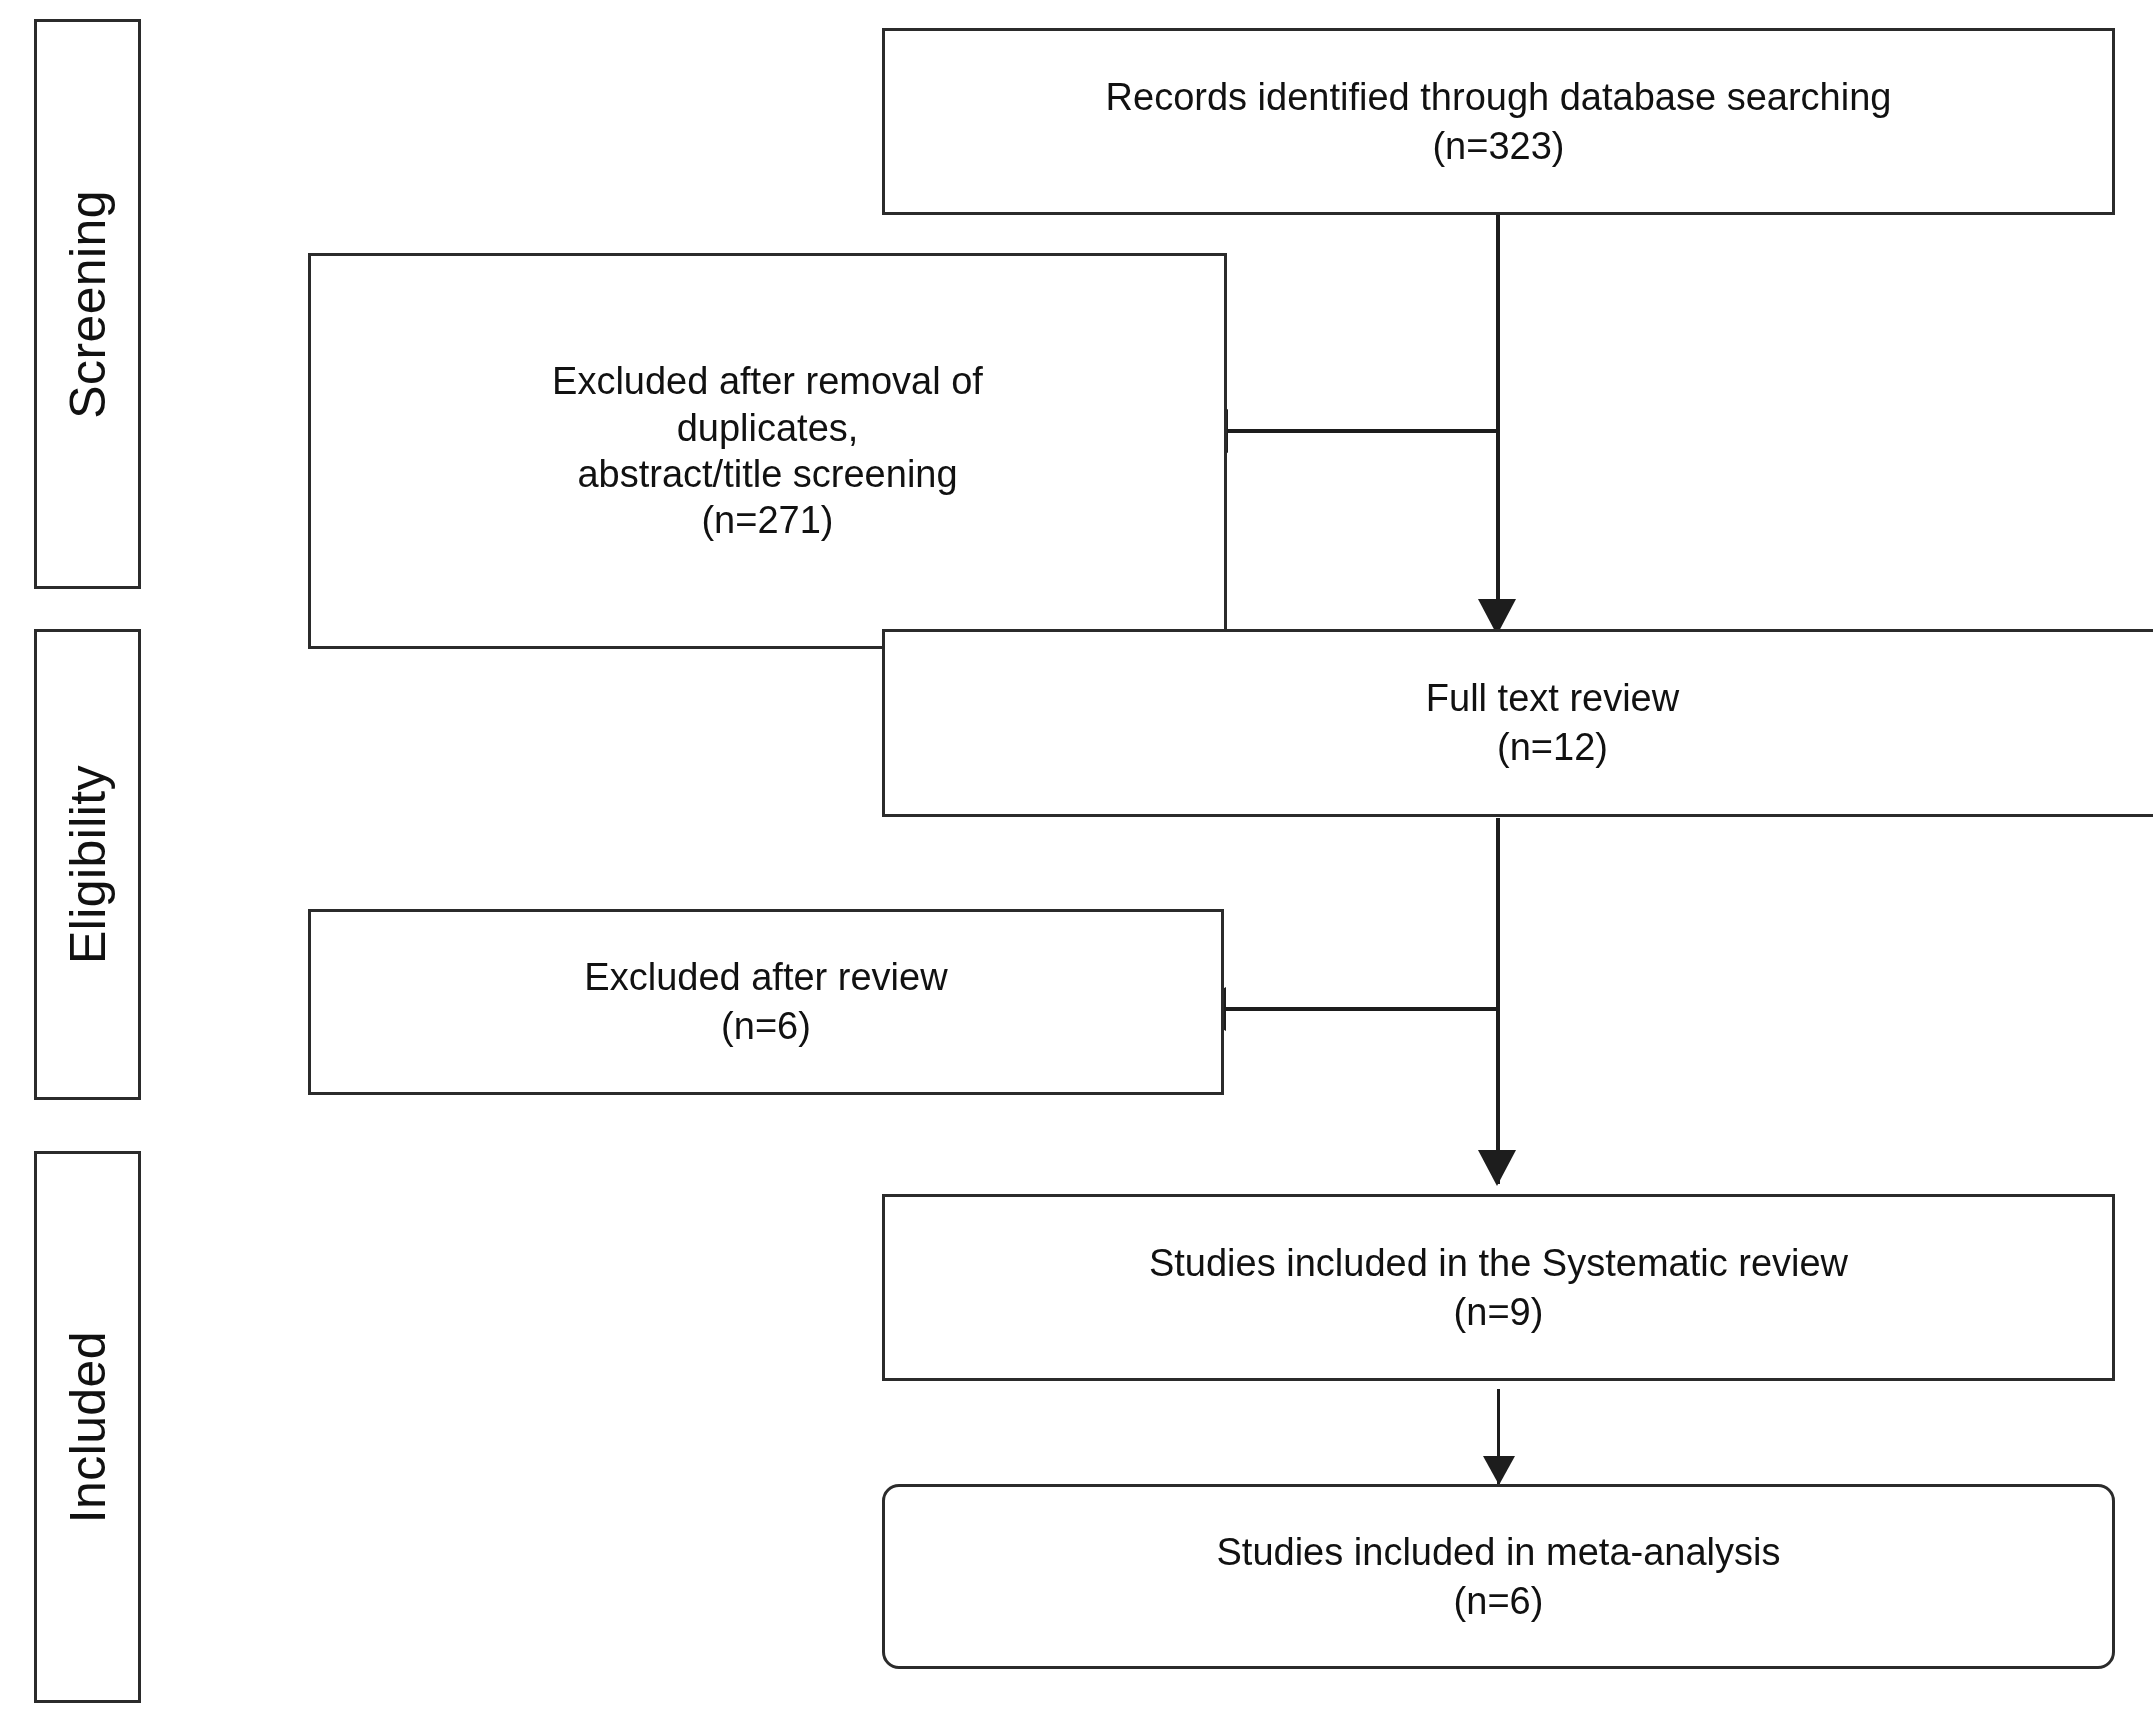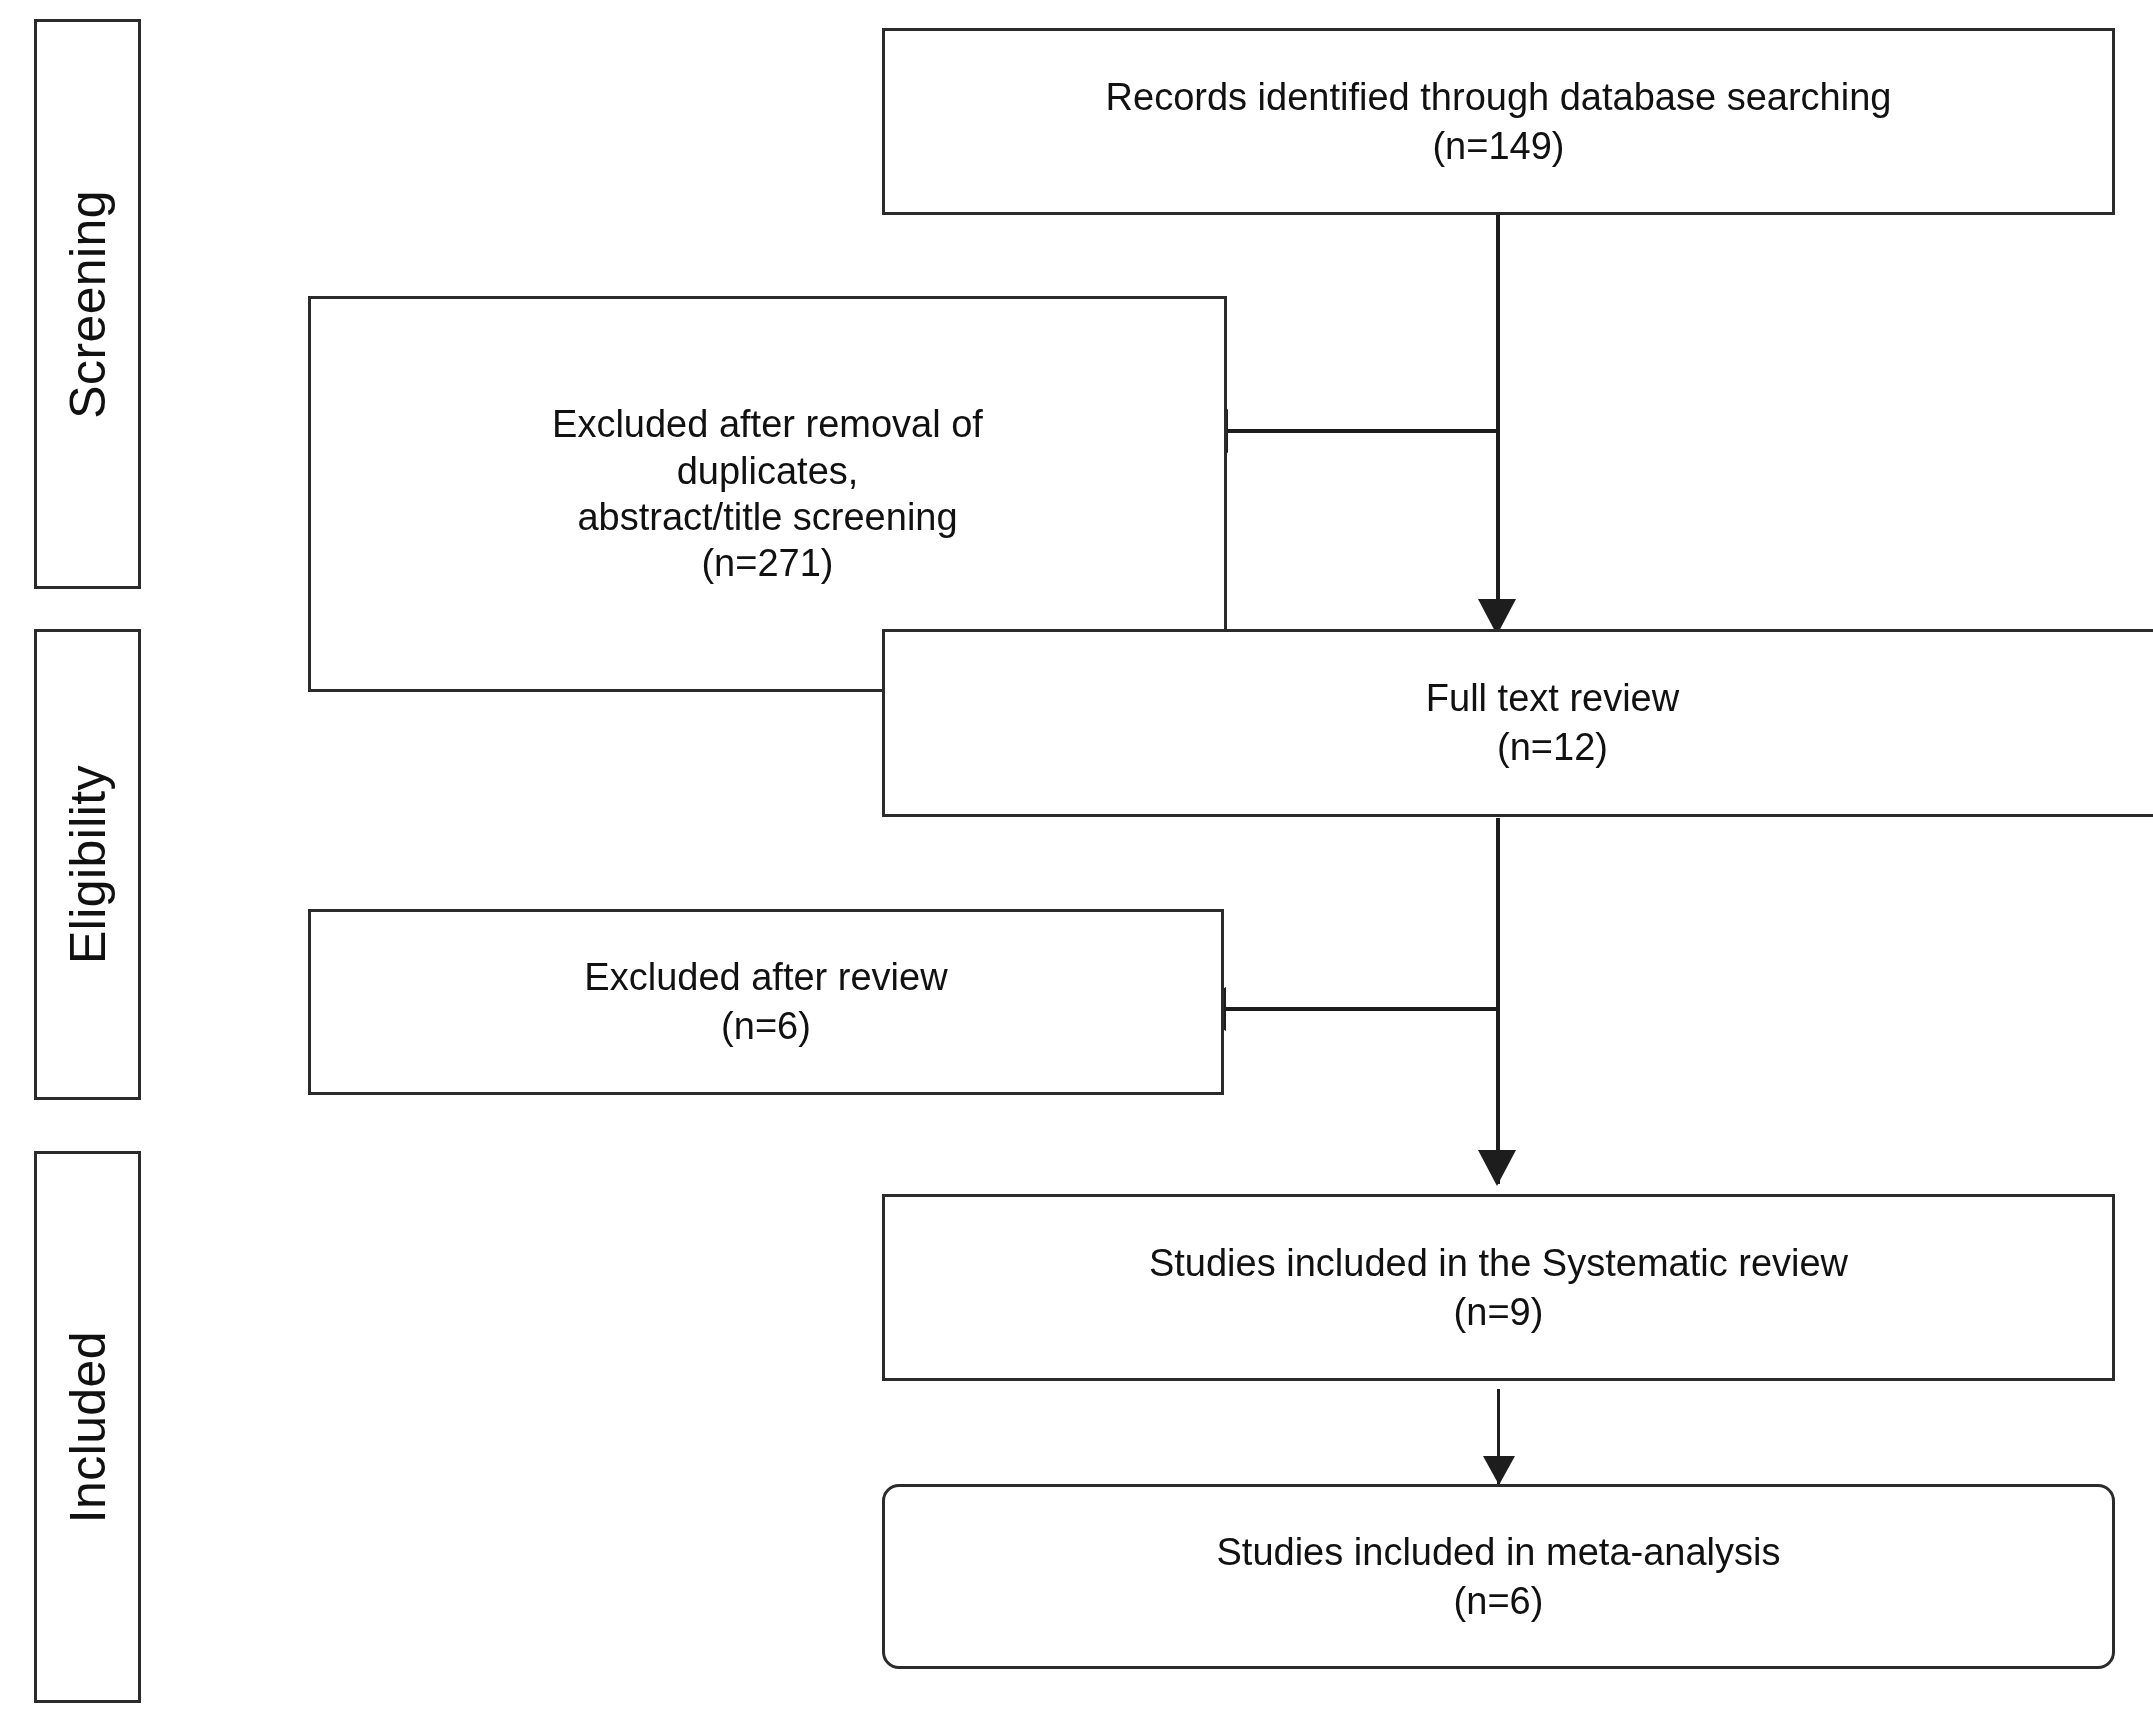--- a/index.html
+++ b/index.html
@@ -121,24 +121,24 @@
   <div class="arrow-down" style="left:1478px; top:1150px;"></div>
 
   <div class="h-line" style="left:1224px; top:1007px; width:274px;"></div>
   <div class="arrow-left" style="left:1188px; top:987px;"></div>
 
   <div class="v-line thin" style="left:1497px; top:1389px; height:98px;"></div>
   <div class="arrow-down small" style="left:1483px; top:1456px;"></div>
 
   <div class="flow-box" style="left:882px; top:28px; width:1233px; height:187px;">
     <span class="flow-line">Records identified through database searching</span>
-    <span class="flow-line">(n=149)</span>
+    <span class="flow-line">(n=323)</span>
   </div>
 
-  <div class="flow-box multi" style="left:308px; top:253px; width:919px; height:396px;margin-top:43px;">
+  <div class="flow-box multi" style="left:308px; top:253px; width:919px; height:396px;">
     <span class="flow-line">Excluded after removal of</span>
     <span class="flow-line">duplicates,</span>
     <span class="flow-line">abstract/title screening</span>
     <span class="flow-line">(n=271)</span>
   </div>
 
   <div class="flow-box" style="left:882px; top:629px; width:1341px; height:188px;">
     <span class="flow-line">Full text review</span>
     <span class="flow-line">(n=12)</span>
   </div>

